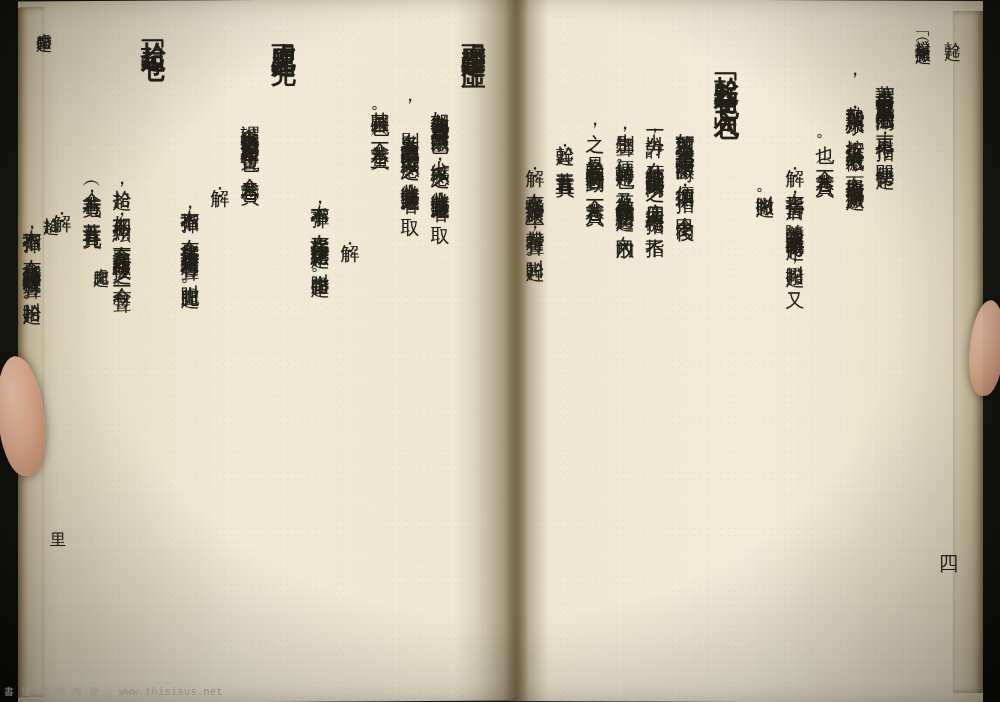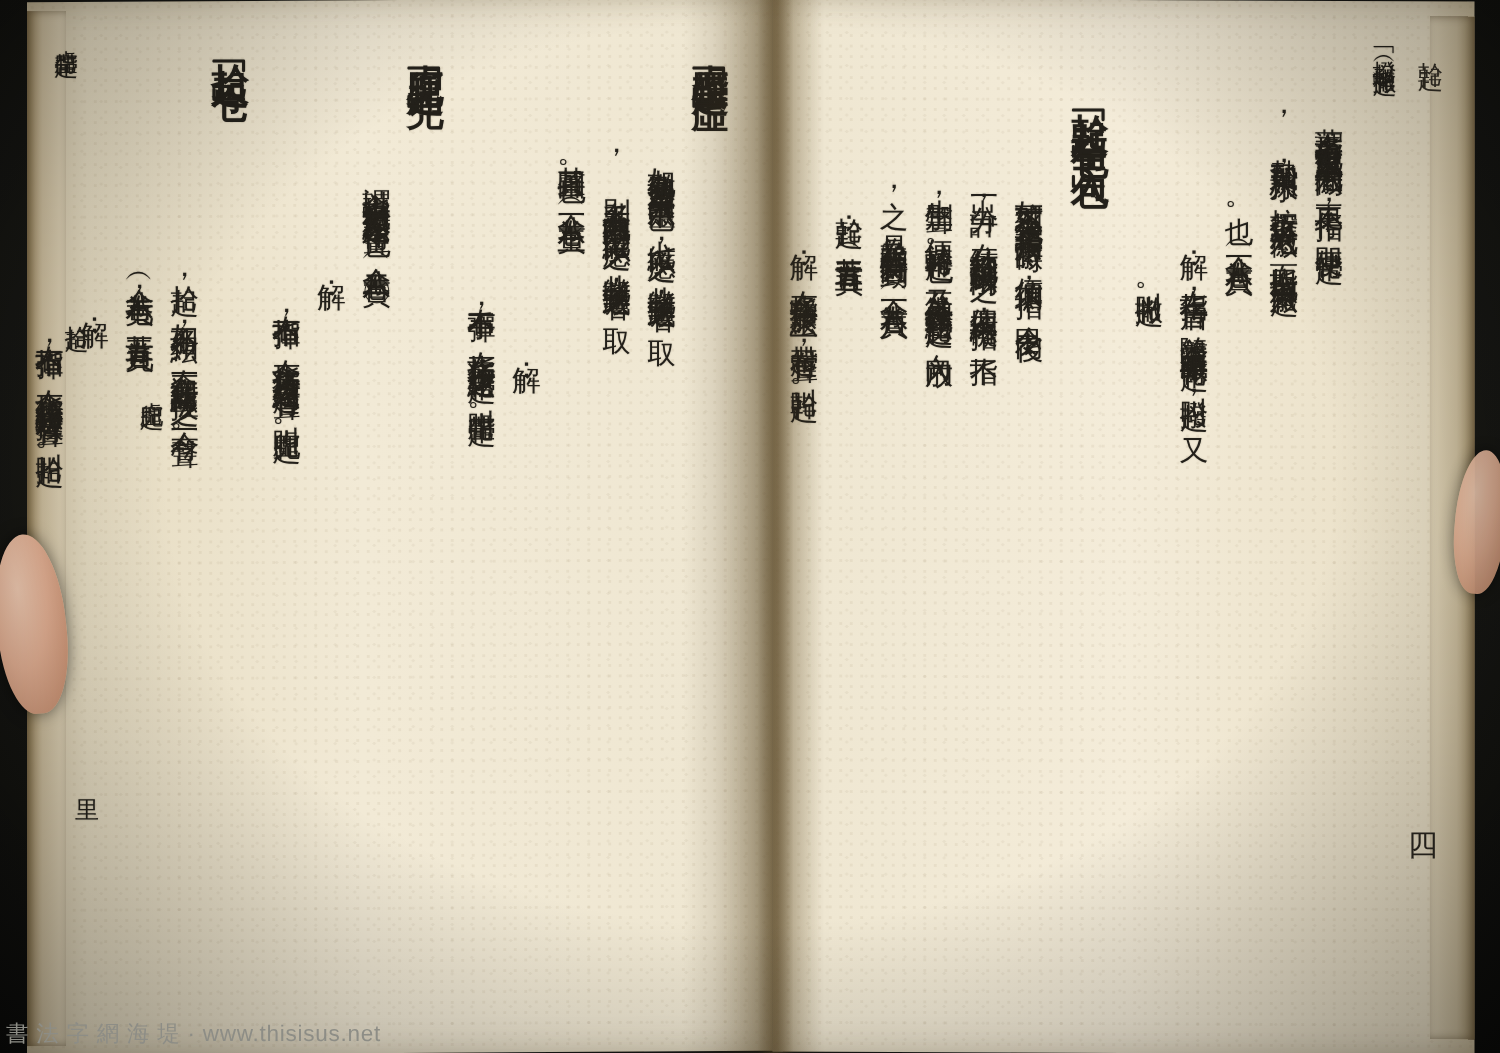--- a/index.html
+++ b/index.html
@@ -149,22 +149,22 @@
     font-size: 17px;
     color: #322d24;
     letter-spacing: 3px;
   }
 
   
   .watermark {
     position: absolute;
     left: 4px;
     bottom: 3px;
-    font-family: Liberation Sans, sans-serif;
-    font-size: 15px;
+    font-family: Liberation Mono, monospace;
+    font-size: 10px;
     color: #8d8d86;
     letter-spacing: 0.5px;
   }
 
   
   .shadow-center {
     position: absolute;
     left: 455px; top: 0; width: 95px; height: 702px;
     background: linear-gradient(to right, rgba(60,45,20,0) 0%, rgba(60,45,20,0.22) 45%, rgba(60,45,20,0.25) 55%, rgba(60,45,20,0) 100%);
     pointer-events: none;

